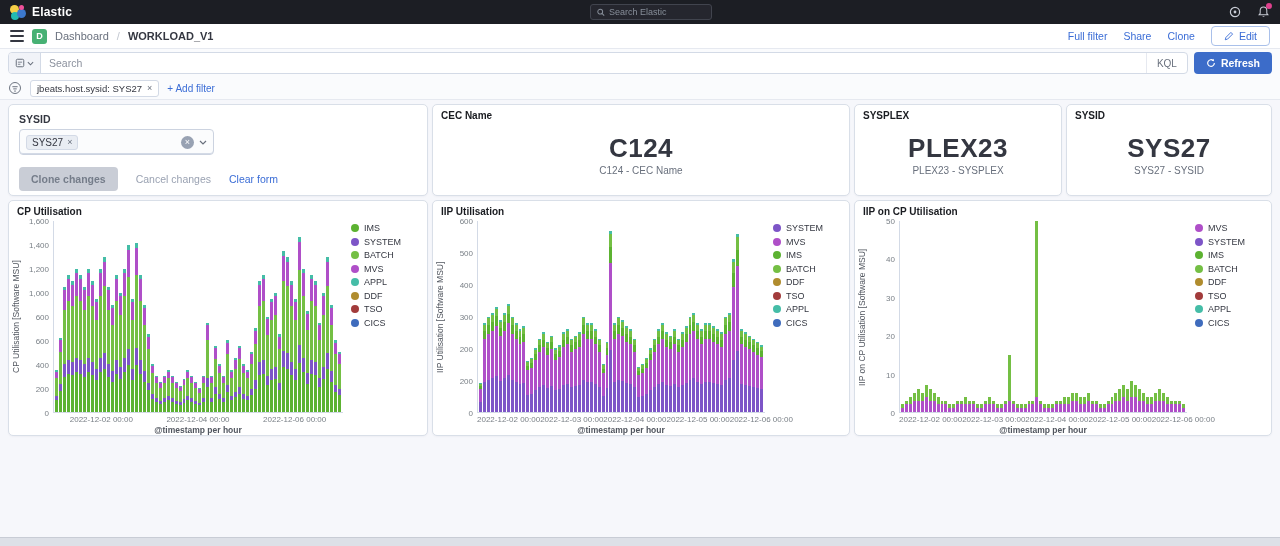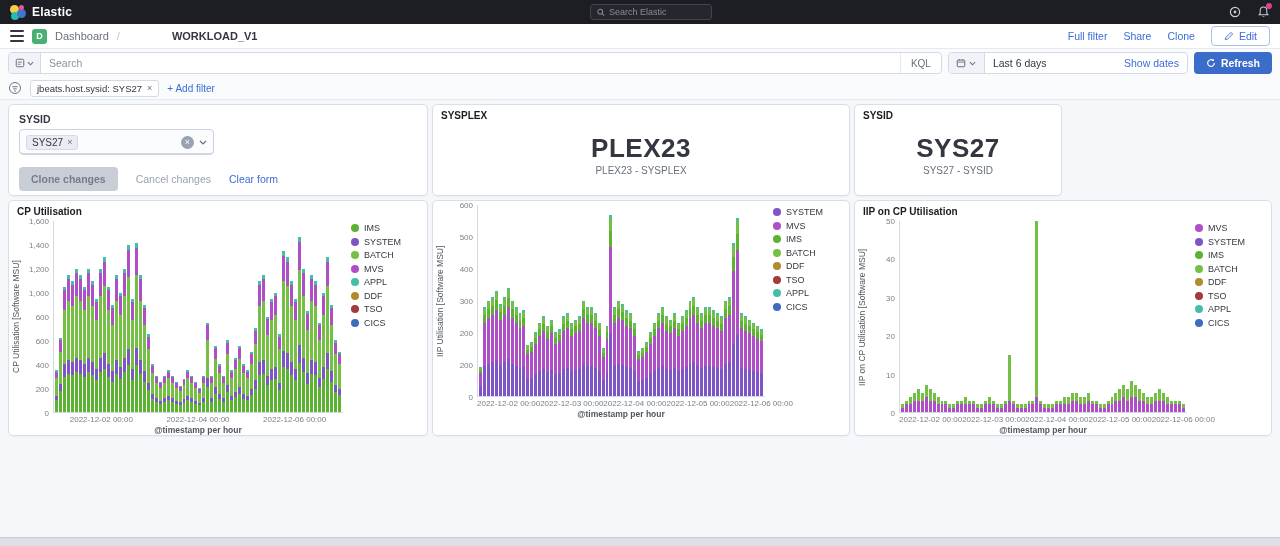--- a/index.html
+++ b/index.html
@@ -23,21 +23,21 @@
   .top-icon { width:14px; height:14px; position:relative; display:flex; align-items:center; justify-content:center; }
   .notif-dot { position:absolute; right:-2px; top:-2px; width:6px; height:6px; border-radius:50%; background:#e0418e; }
 
   
   .navbar { height:25px; background:#ffffff; border-bottom:1px solid #e6e9f0; display:flex; align-items:center; padding:0 10px; flex:none; gap:8px; }
   .hamburger { width:14px; display:flex; flex-direction:column; gap:3px; cursor:pointer; }
   .hamburger i { height:2px; background:#343741; border-radius:1px; }
   .app-badge { width:15px; height:15px; border-radius:3px; background:#47b174; color:#fff; font-size:9px; font-weight:bold; display:flex; align-items:center; justify-content:center; }
   .crumb-root { font-size:11px; color:#69707d; }
   .crumb-sep { font-size:11px; color:#c2c7d0; }
-  .crumb-current { font-size:11px; color:#343741; font-weight:bold;margin-left:44px; }
+  .crumb-current { font-size:11px; color:#343741; font-weight:bold; }
   .nav-right { margin-left:auto; display:flex; align-items:center; gap:16px; }
   .nav-link { font-size:10.5px; color:#3b6dd6; cursor:pointer; }
   .edit-btn { display:flex; align-items:center; gap:5px; border:1px solid #a9c0ea; color:#3b6dd6; font-size:10.5px; border-radius:4px; padding:3px 12px; background:#fff; cursor:pointer; }
 
   
   .querybar { height:28px; display:flex; align-items:center; padding:3px 8px; gap:6px; flex:none; background:#fafbfd; }
   .query-input-wrap { flex:1; height:22px; background:#ffffff; border:1px solid #d3dae6; border-radius:4px; display:flex; align-items:center; overflow:hidden; }
   .saved-query-btn { width:32px; height:100%; background:#f1f3f8; border-right:1px solid #d3dae6; display:flex; align-items:center; justify-content:center; gap:2px; cursor:pointer; }
   .query-input-wrap input { flex:1; border:none; outline:none; font-size:10.5px; color:#343741; padding:0 8px; font-family:"Liberation Sans",sans-serif; }
   .query-input-wrap input::placeholder { color:#8b919d; }
@@ -167,35 +167,20 @@
           <line x1="3.5" y1="5" x2="8.5" y2="5" stroke="#69707d" stroke-width="1"></line>
           <line x1="3.5" y1="7.5" x2="6.5" y2="7.5" stroke="#69707d" stroke-width="1"></line>
         </svg>
       <svg width="7" height="5" viewBox="0 0 8 5">
           <polyline points="1,1 4,4 7,1" fill="none" stroke="#69707d" stroke-width="1.2"></polyline>
         </svg>
     </span>
     <input placeholder="Search" style="">
     <span class="kql-label">KQL</span>
   </div>
-  <div class="date-wrap">
-    <span class="cal-btn">
-      <svg width="10" height="10" viewBox="0 0 12 12">
-          <rect x="1.5" y="2.5" width="9" height="8" rx="1" fill="none" stroke="#69707d" stroke-width="1.2"></rect>
-          <line x1="1.5" y1="5" x2="10.5" y2="5" stroke="#69707d" stroke-width="1"></line>
-          <line x1="4" y1="1.2" x2="4" y2="3" stroke="#69707d" stroke-width="1"></line>
-          <line x1="8" y1="1.2" x2="8" y2="3" stroke="#69707d" stroke-width="1"></line>
-        </svg>
-      <svg width="7" height="5" viewBox="0 0 8 5">
-          <polyline points="1,1 4,4 7,1" fill="none" stroke="#69707d" stroke-width="1.2"></polyline>
-        </svg>
-    </span>
-    <span class="time-range">Last 6 days</span>
-    <span class="show-dates">Show dates</span>
-  </div>
   <button class="refresh-btn">
     <svg width="10" height="10" viewBox="0 0 12 12">
         <path d="M10 6a4 4 0 1 1-1.2-2.8" fill="none" stroke="#fff" stroke-width="1.4"></path>
         <polygon points="9.2,0.8 9.6,3.8 6.8,3.2" fill="#fff"></polygon>
       </svg>
     <span>Refresh</span>
   </button>
 </div>
 
 <div class="filterbar">
@@ -235,20 +220,27 @@
         </div>
         <div class="form-buttons">
           <button class="apply-btn">Clone changes</button>
           <button class="cancel-btn">Cancel changes</button>
           <button class="clear-btn">Clear form</button>
         </div>
       </div>
     </div>
 
     <div class="panel">
+      <div class="panel-title">CEC Name</div>
+      <div class="metric-body">
+        <div class="metric-value">C124</div>
+        <div class="metric-sub">C124 - CEC Name</div>
+      </div>
+    </div>
+    <div class="panel">
       <div class="panel-title">SYSPLEX</div>
       <div class="metric-body">
         <div class="metric-value">PLEX23</div>
         <div class="metric-sub">PLEX23 - SYSPLEX</div>
       </div>
     </div>
     <div class="panel">
       <div class="panel-title">SYSID</div>
       <div class="metric-body">
         <div class="metric-value">SYS27</div>
@@ -817,20 +809,21 @@
       </div>
       <div class="xticks">
           <div class="xtick">2022-12-02 00:00</div>
           <div class="xtick">2022-12-04 00:00</div>
           <div class="xtick">2022-12-06 00:00</div>
         </div>
       <div class="xlabel">@timestamp per hour</div>
     </div>
 
     <div class="panel chart-panel">
+      <div class="panel-title">IIP Utilisation</div>
       <div class="chart-body">
         <div class="ylabel">IIP Utilisation [Software MSU]</div>
         <div class="yticks">
             <div class="ytick" style="top: 0%;">600</div>
             <div class="ytick" style="top: 16.6667%;">500</div>
             <div class="ytick" style="top: 33.3333%;">400</div>
             <div class="ytick" style="top: 50%;">300</div>
             <div class="ytick" style="top: 66.6667%;">200</div>
             <div class="ytick" style="top: 83.3333%;">200</div>
             <div class="ytick" style="top: 100%;">0</div>

